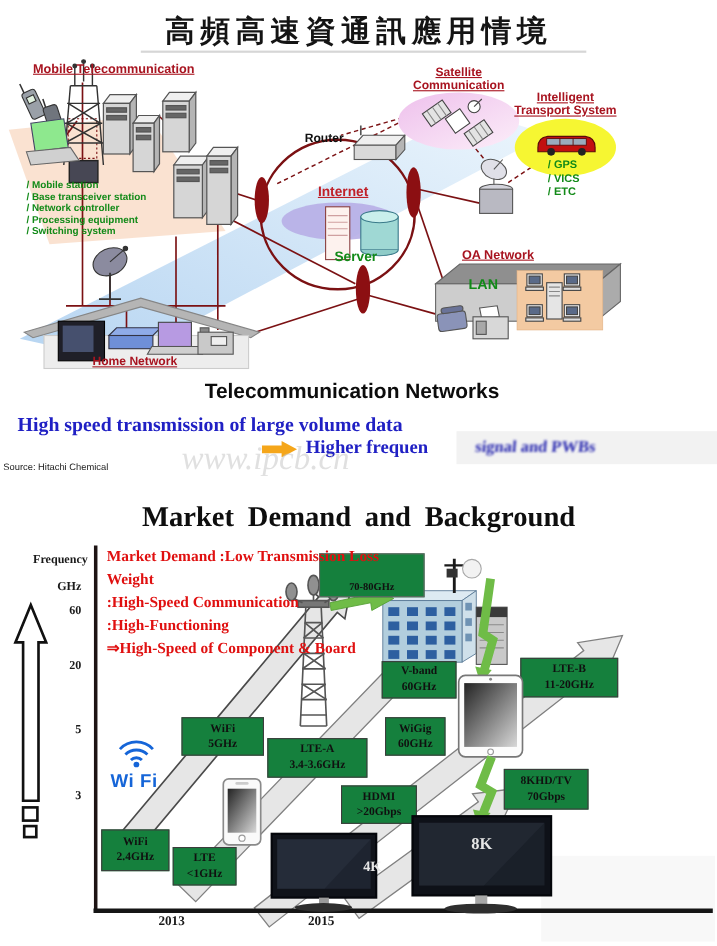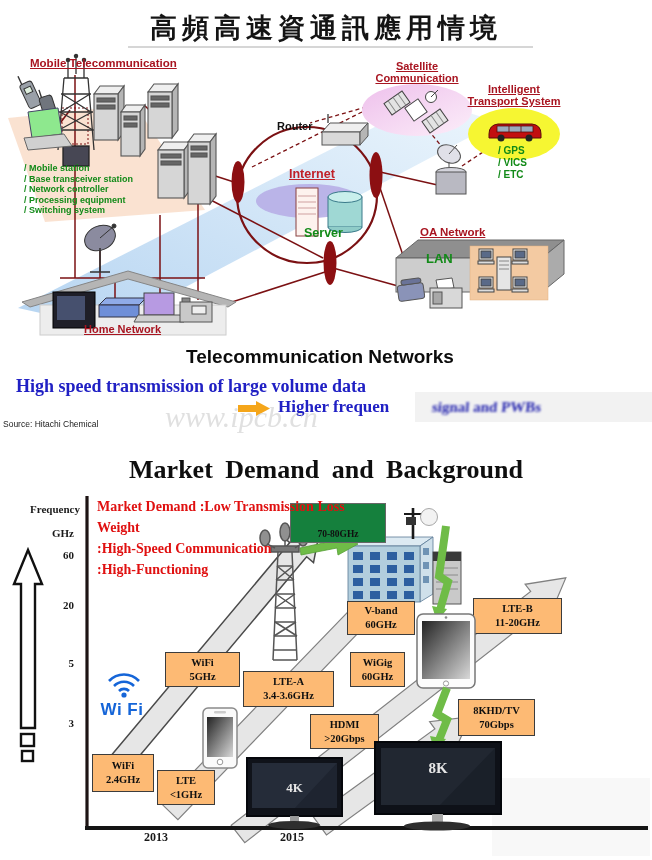--- a/index.html
+++ b/index.html
@@ -4,21 +4,21 @@
 <style>
   html,body{margin:0;padding:0;}
   body{width:652px;height:860px;position:relative;overflow:hidden;background:#fff;
        font-family:"Liberation Sans",sans-serif;}
   .abs{position:absolute;}
   .ctr{text-align:center;}
   .redlbl{color:#a81420;font-weight:bold;text-decoration:underline;font-size:11px;line-height:12px;}
   .grn{color:#128a18;font-weight:bold;}
   .serif{font-family:"Liberation Serif",serif;}
   .bluebold{color:#2020c4;font-weight:bold;font-family:"Liberation Serif",serif;}
-  .box{position:absolute;background:#fdba74;border:1.6px solid #3c3c3c;display:flex;
+  .box{position:absolute;background:#15803d;border:1.6px solid #3c3c3c;display:flex;
        flex-direction:column;align-items:center;justify-content:center;
        font-family:"Liberation Serif",serif;font-weight:bold;font-size:10.5px;
        color:#101010;line-height:1.3;text-align:center;z-index:6;}
   .redline{color:#e01010;font-weight:bold;font-family:"Liberation Serif",serif;
            font-size:14px;line-height:21px;white-space:nowrap;}
   .tick{font-family:"Liberation Serif",serif;font-weight:bold;font-size:11px;color:#1a1a1a;}
   .blurtxt{filter:blur(1.2px);transform:skewX(-5deg);color:#2a2ab0;font-weight:bold;
            font-family:"Liberation Serif",serif;font-size:15px;}
   .tvlabel{font-family:"Liberation Serif",serif;font-weight:bold;color:#e6e6e6;z-index:9;}
   svg{position:absolute;left:0;}
@@ -461,19 +461,20 @@
 <div class="abs tick" style="left:56px;top:549px;width:18px;text-align:right;">60</div>
 <div class="abs tick" style="left:56px;top:599px;width:18px;text-align:right;">20</div>
 <div class="abs tick" style="left:56px;top:657px;width:18px;text-align:right;">5</div>
 <div class="abs tick" style="left:56px;top:717px;width:18px;text-align:right;">3</div>
 
 <div class="abs" style="left:97px;top:496px;z-index:8;">
   <div class="redline">Market Demand :Low Transmission Loss</div>
   <div class="redline">Weight</div>
   <div class="redline">:High-Speed Communication</div>
   <div class="redline">:High-Functioning</div>
+  <div class="redline">⇒High-Speed of Component &amp; Board</div>
 </div>
 
 <div class="abs ctr" style="left:92px;top:700px;width:60px;font-size:17px;font-weight:bold;color:#1565d8;letter-spacing:.5px;z-index:8;">Wi Fi</div>
-<div class="abs ctr tvlabel" style="left:247px;top:780px;width:95px;font-size:13px;">4K</div>
+<div class="abs ctr tvlabel" style="left:247px;top:780px;width:95px;font-size:13px;padding-left:44px;">4K</div>
 <div class="abs ctr tvlabel" style="left:375px;top:760px;width:126px;font-size:15px;">8K</div>
 <div class="abs ctr tick" style="left:133px;top:830px;width:46px;font-size:12px;">2013</div>
 <div class="abs ctr tick" style="left:269px;top:830px;width:46px;font-size:12px;">2015</div>
 
 </body></html>

